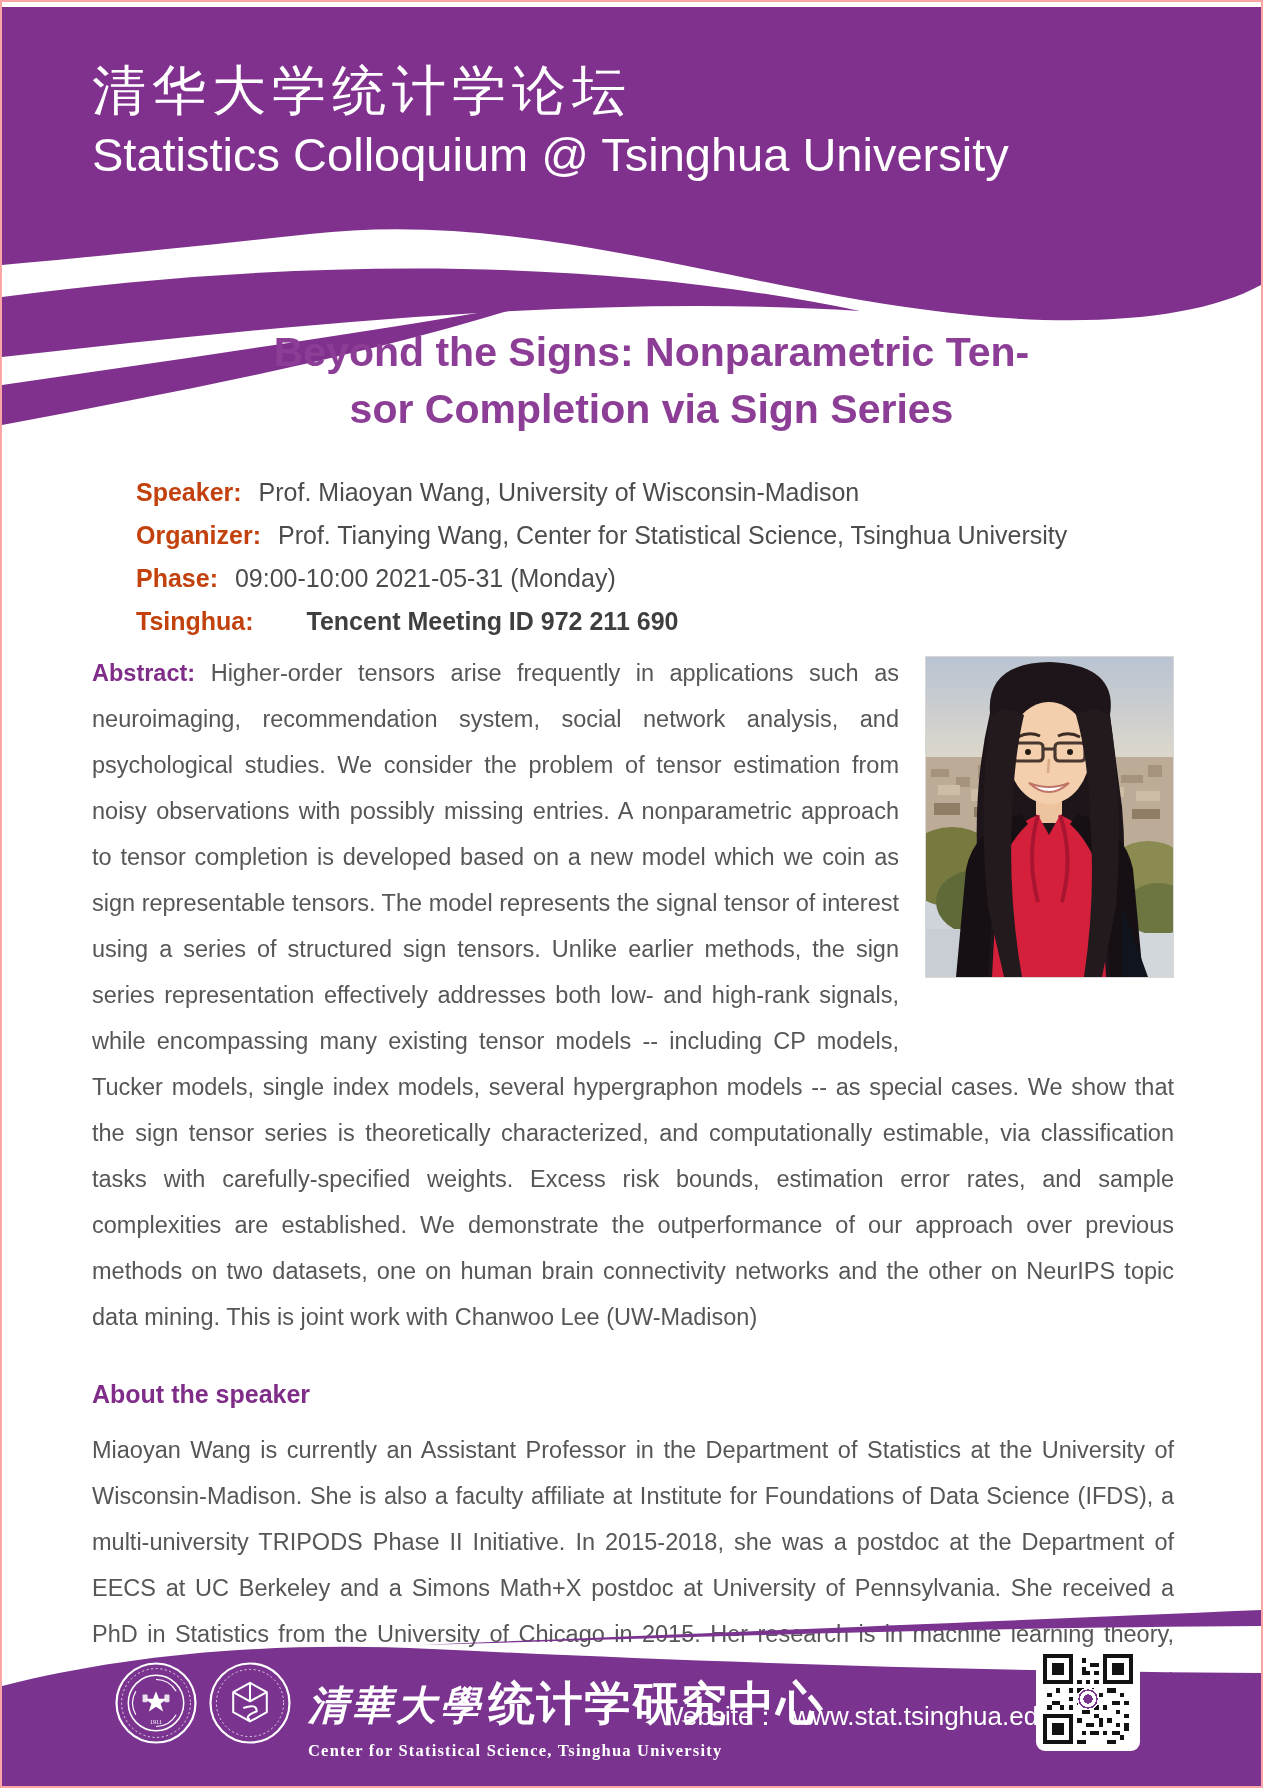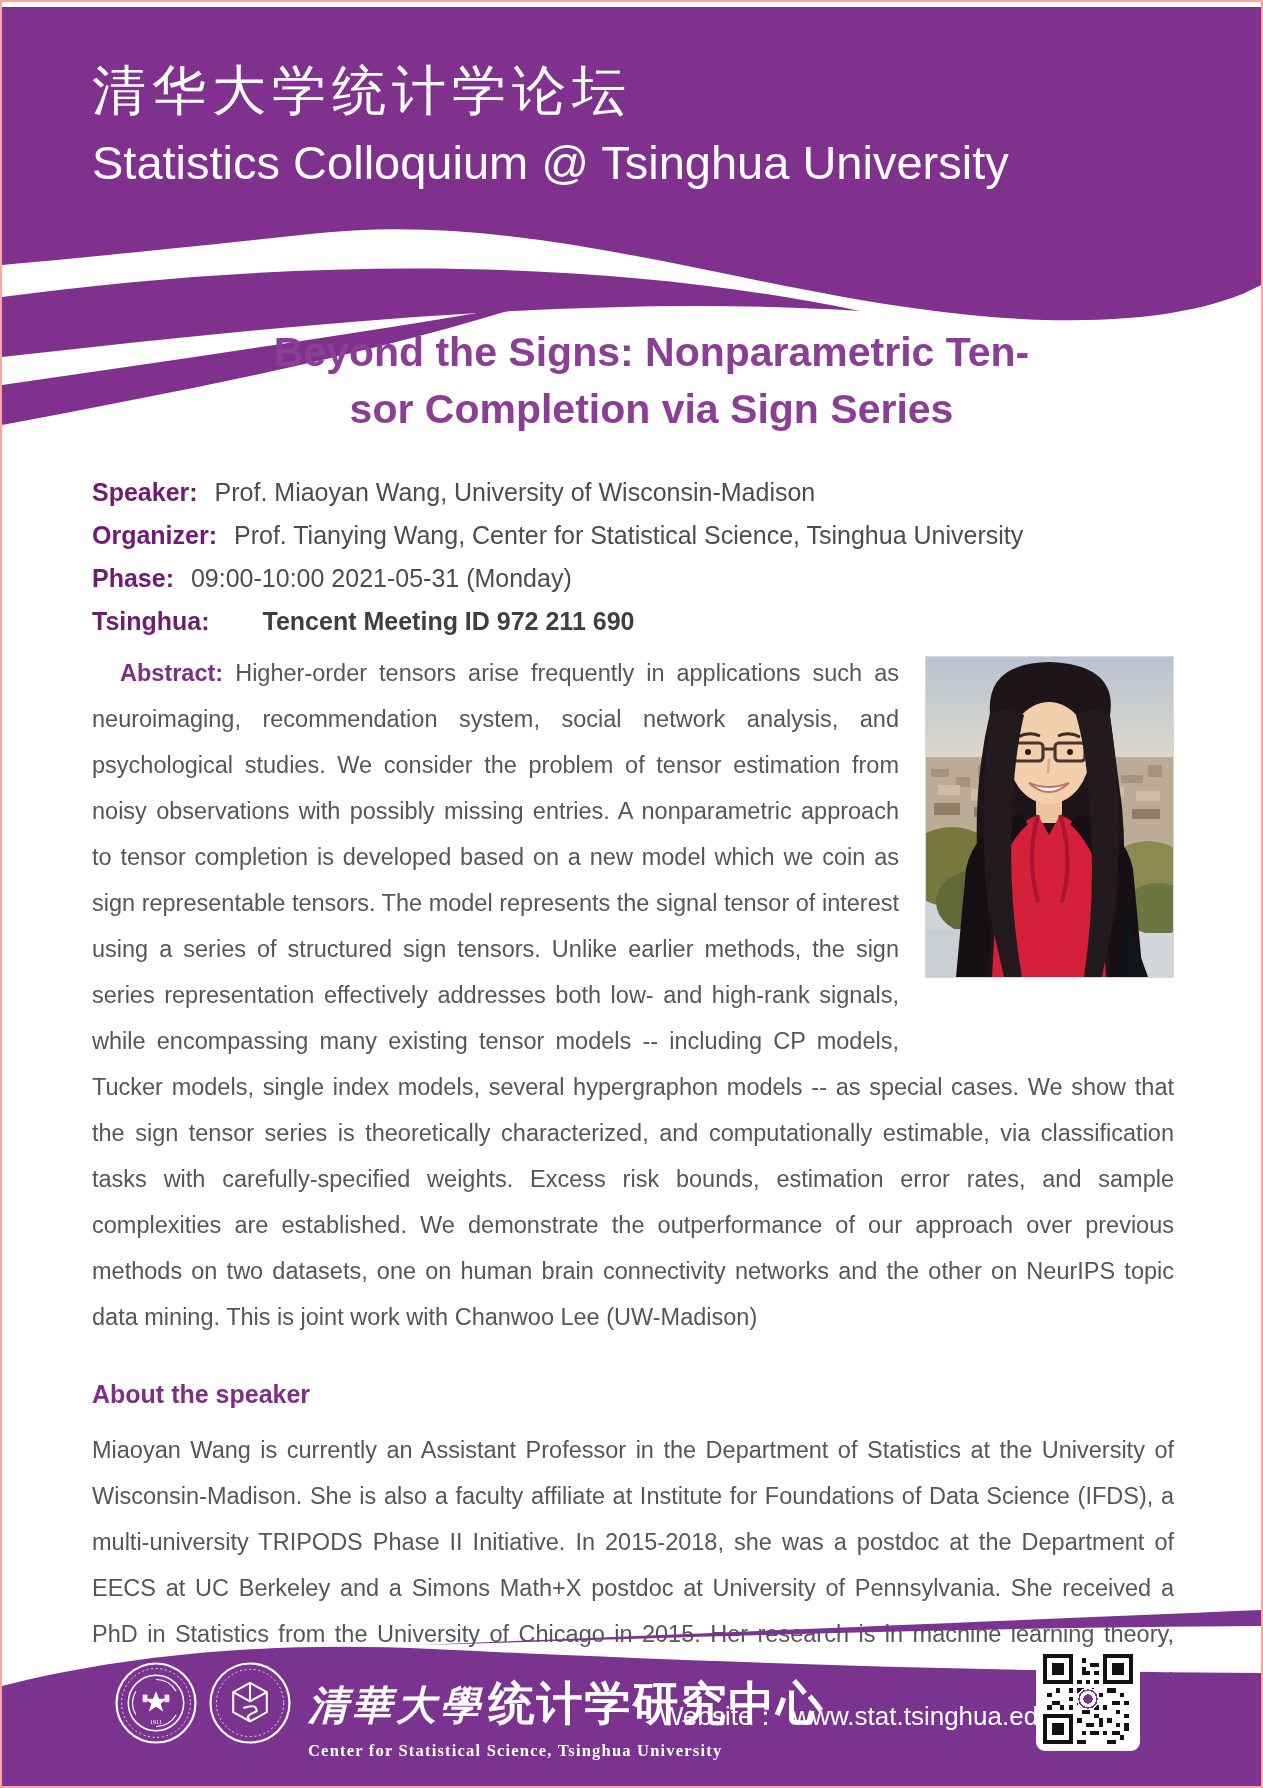--- a/index.html
+++ b/index.html
@@ -10,38 +10,38 @@
     border:2px solid #fca5a5;
     box-sizing:border-box;
     overflow:hidden;
     font-family:"Liberation Sans","DejaVu Sans",sans-serif;
   }
   
   .header-art{position:absolute;top:5px;left:0;width:1259px;height:515px;}
   .header-art svg{display:block;width:100%;height:100%;}
   .header-text{position:absolute;top:0;left:90px;color:#ffffff;}
   .hdr-zh{font-size:54px;font-weight:400;letter-spacing:6px;margin-top:52px;line-height:1.15;}
-  .hdr-en{font-size:47px;font-weight:300;letter-spacing:0px;margin-top:16px;line-height:1.1;}
+  .hdr-en{font-size:47px;font-weight:300;letter-spacing:0px;margin-top:8px;line-height:1.1;}
   
   .talk-title{
     position:absolute;top:322px;left:0;width:1259px;
     text-align:center;color:#8c3d95;font-weight:bold;
     font-size:41px;line-height:57px;padding-left:20px;
   }
   
   .content{position:absolute;top:476px;left:90px;width:1082px;color:#555555;}
   .info-row{font-size:25px;line-height:28px;margin-bottom:15px;color:#4c4c4c;}
-  .info-label{color:#701a75;font-weight:bold;margin-right:10px;}
+  .info-label{color:#c2410c;font-weight:bold;margin-right:10px;margin-left:44px;}
   .info-value-bold{font-weight:bold;color:#3f3f3f;margin-left:36px;}
   .body-text{
     font-size:23.5px;line-height:46px;color:#565656;
     text-align:justify;margin:0;
   }
   .abstract-wrap{margin-top:12px;}
-  .inline-label{color:#7f2d88;font-weight:bold;margin-left:28px;}
+  .inline-label{color:#7f2d88;font-weight:bold;}
   .photo{
     float:right;width:247px;height:320px;
     margin-left:26px;margin-bottom:54px;margin-top:6px;
     border:1px solid #d8d8d8;box-sizing:content-box;
     background:#cfd4da;
   }
   .photo svg{display:block;width:100%;height:100%;}
   .about-heading{
     clear:none;margin-top:40px;margin-bottom:18px;
     color:#7f2d88;font-weight:bold;font-size:25px;

